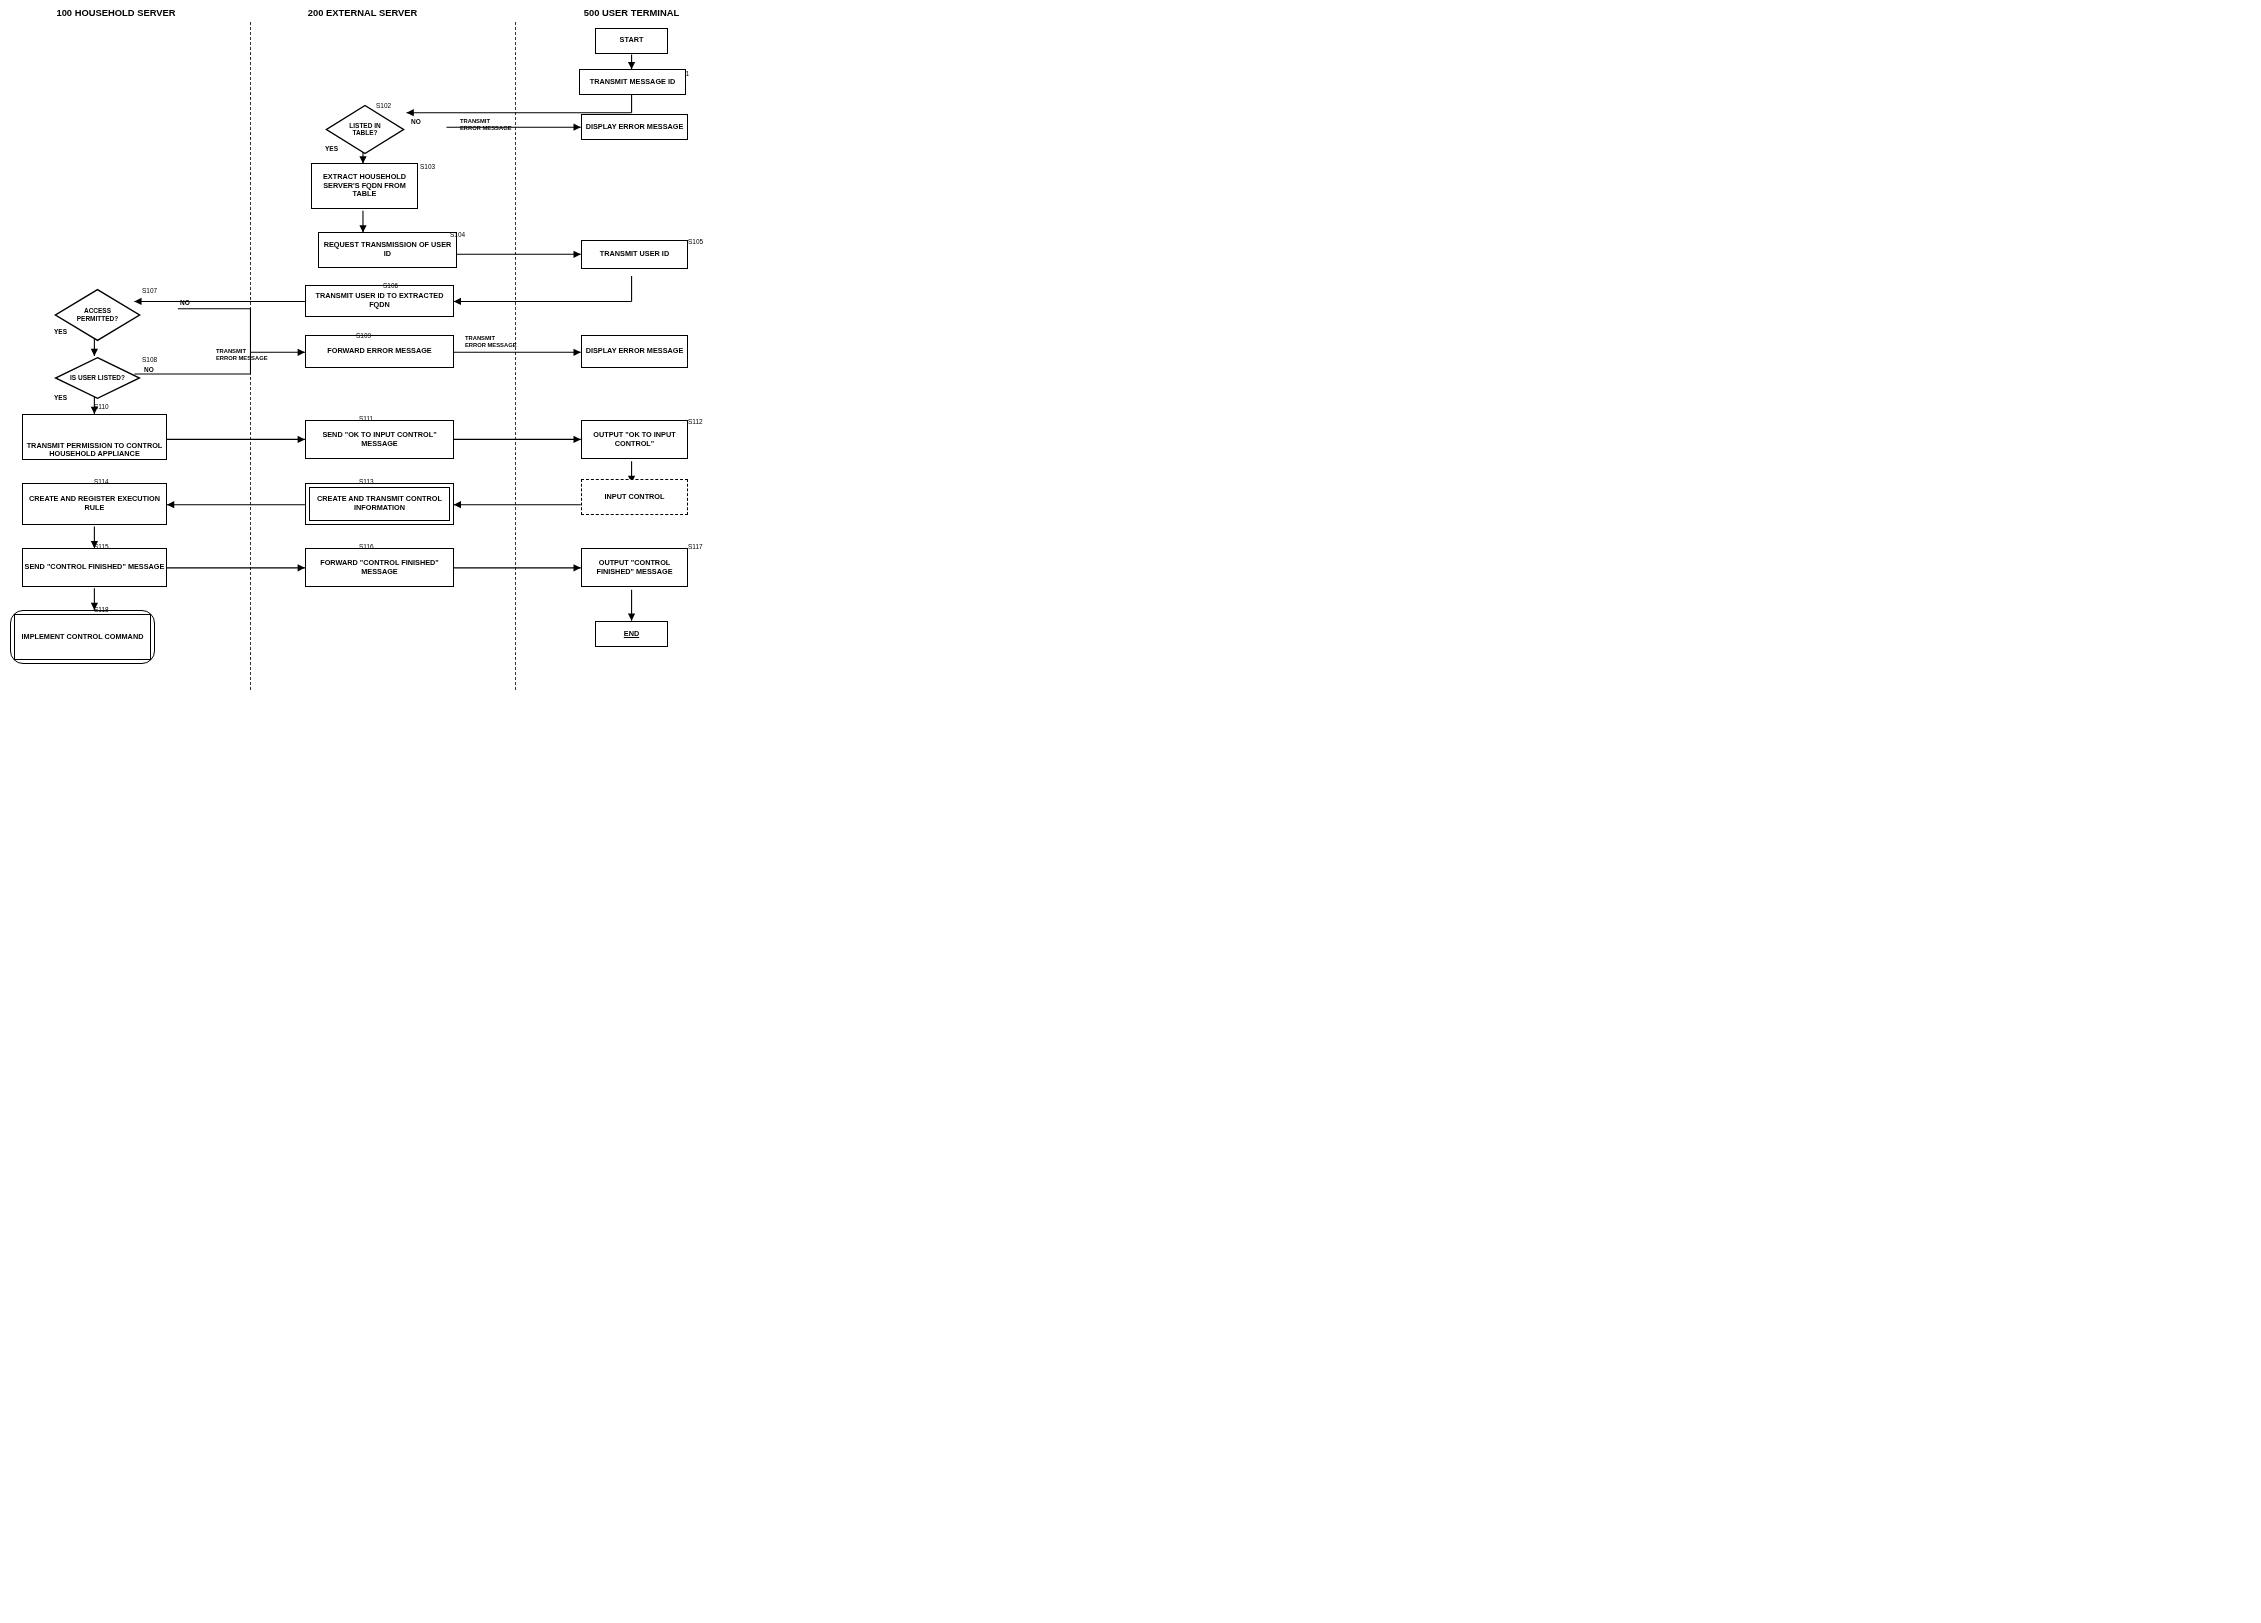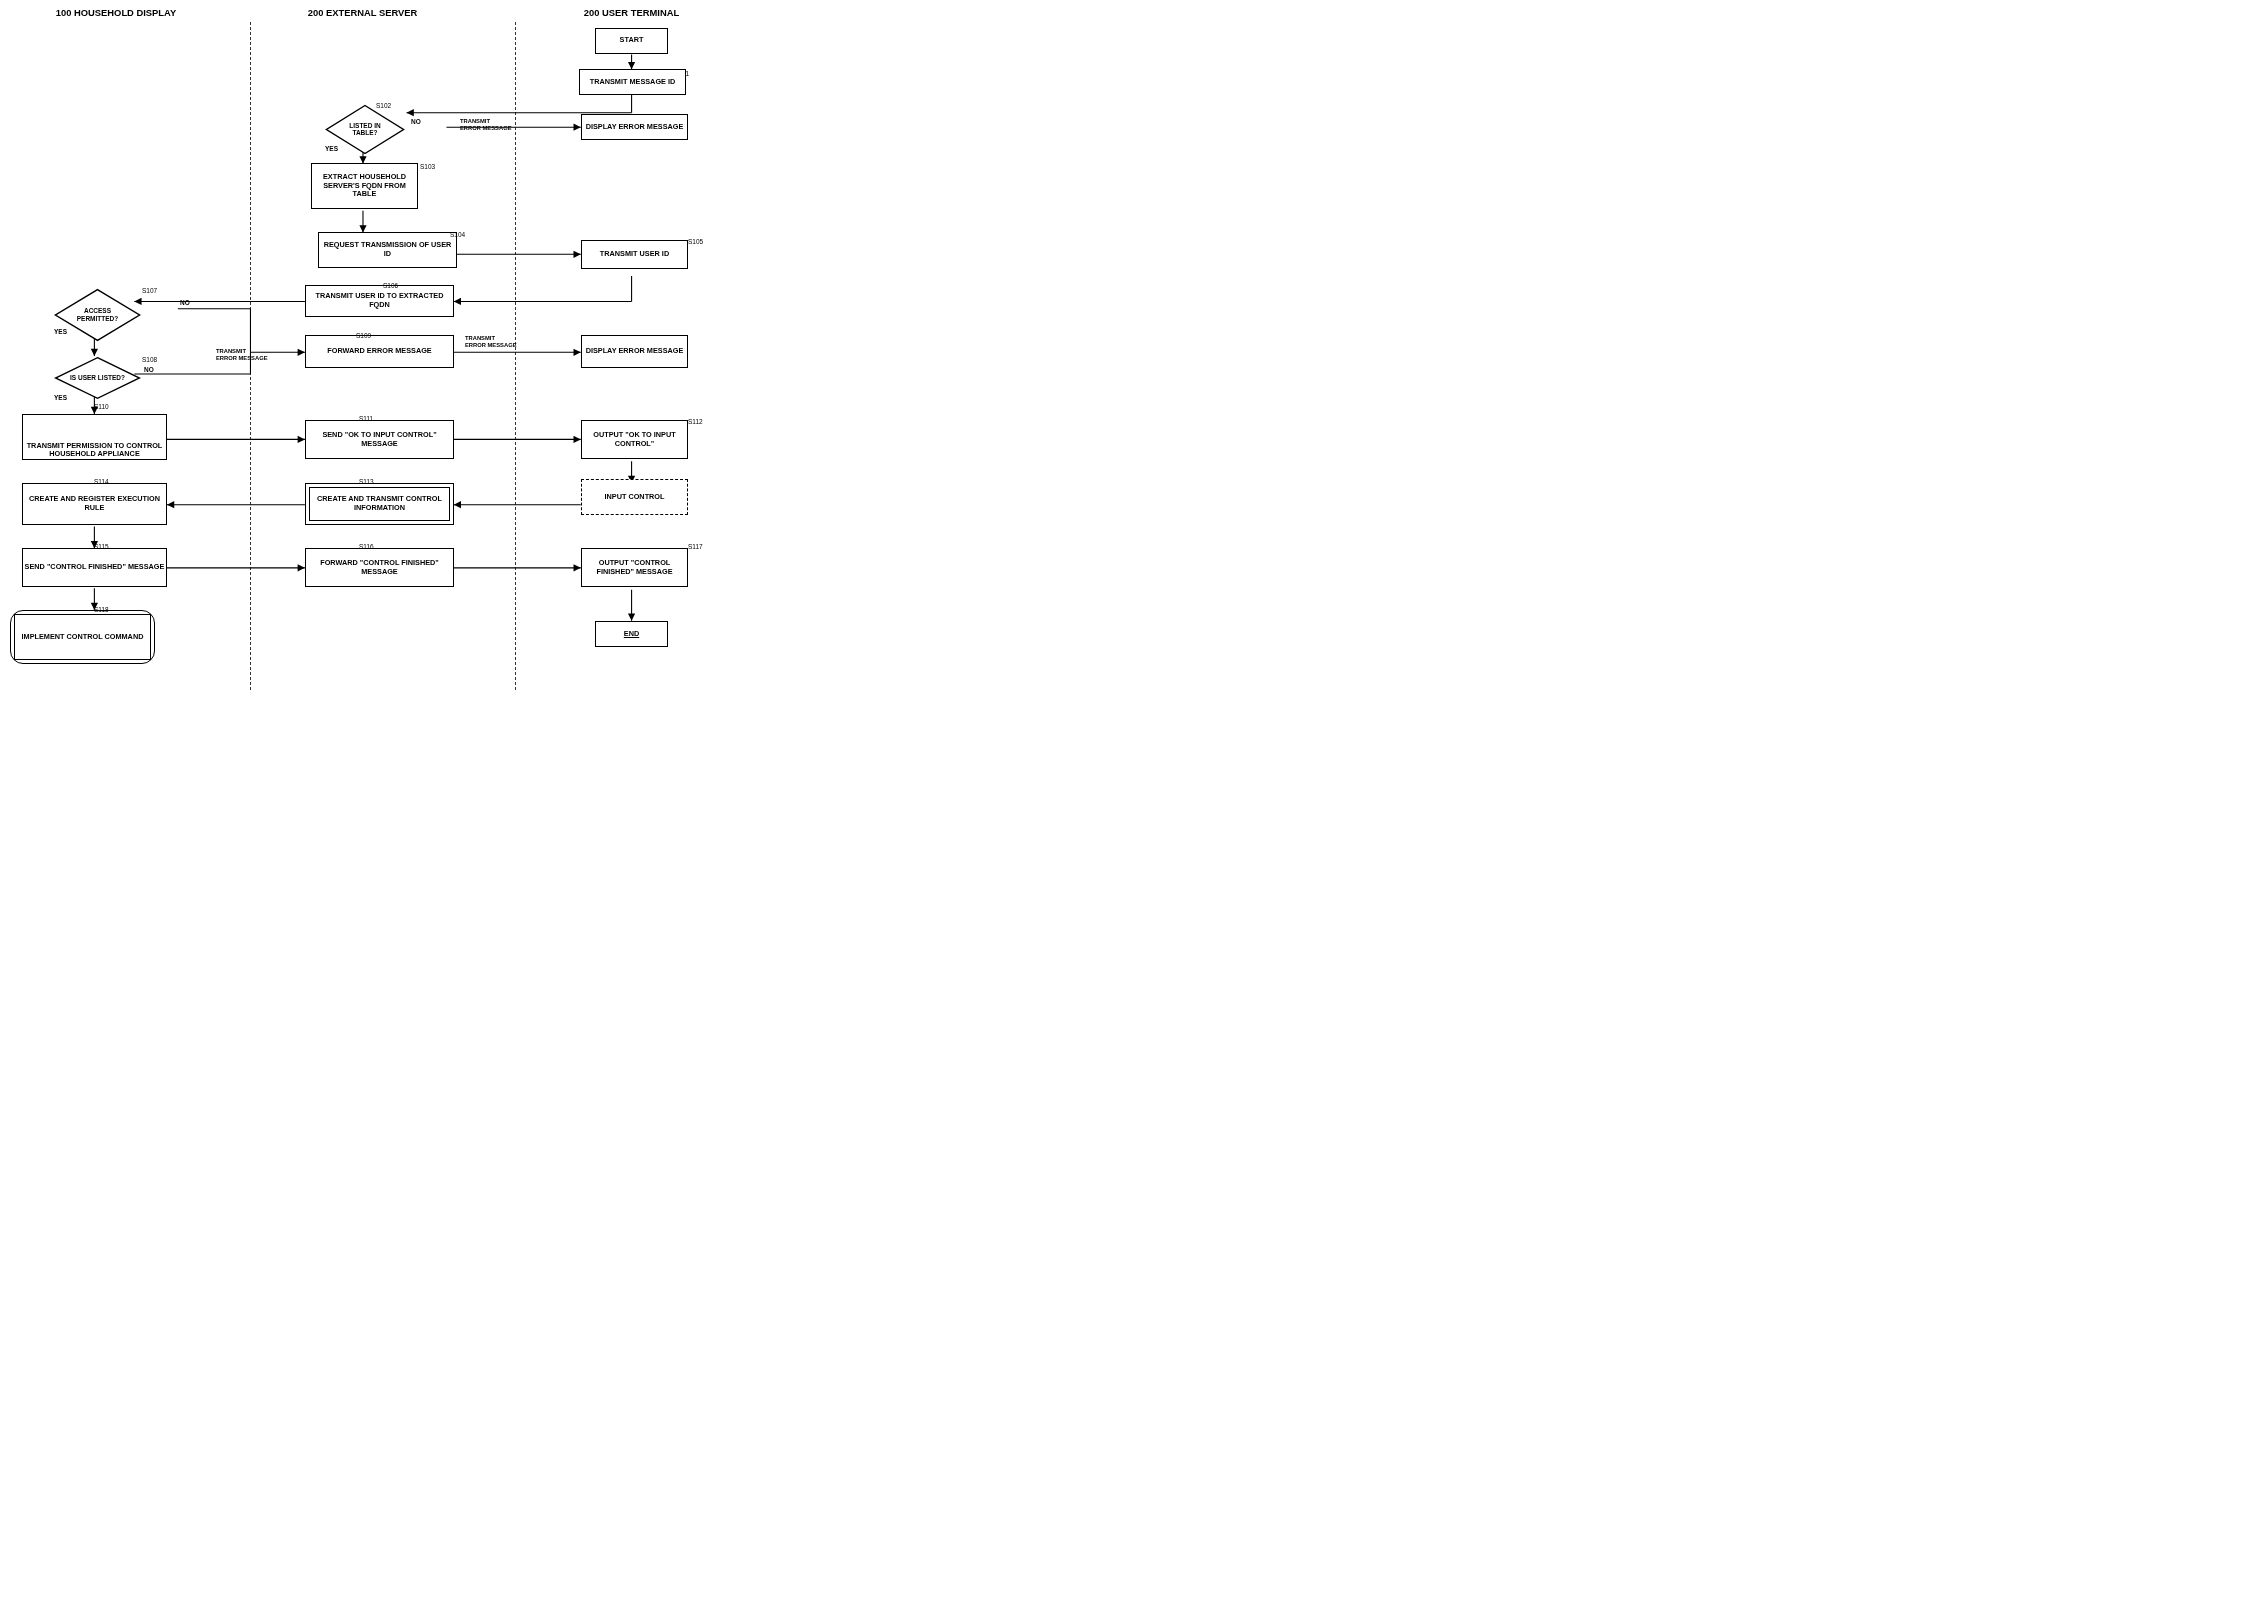--- a/index.html
+++ b/index.html
@@ -113,23 +113,23 @@
       width: 100%;
       height: 100%;
       pointer-events: none;
     }
   </style>
 </head>
 <body>
 
 <div class="diagram-container">
 
-  <div class="col-header" style="left: 14.5px; width: 203px;">100 HOUSEHOLD DISPLAY</div>
+  <div class="col-header" style="left: 14.5px; width: 203px;">100 HOUSEHOLD SERVER</div>
   <div class="col-header" style="left: 261px; width: 203px;">200 EXTERNAL SERVER</div>
-  <div class="col-header" style="left: 530px; width: 203px;">200 USER TERMINAL</div>
+  <div class="col-header" style="left: 530px; width: 203px;">500 USER TERMINAL</div>
 
   <div class="dashed-divider" style="left: 250px; top: 22px;"></div>
   <div class="dashed-divider" style="left: 515px; top: 22px;"></div>
 
   <svg class="arrows" viewBox="0 0 1040 950" width="755" height="690">
 
     <line x1="870" y1="75" x2="870" y2="95" stroke="#000" stroke-width="1.5"></line>
     <polygon points="870,95 865,85 875,85" fill="#000"></polygon>
 
     <line x1="870" y1="125" x2="870" y2="155" stroke="#000" stroke-width="1.5"></line>

